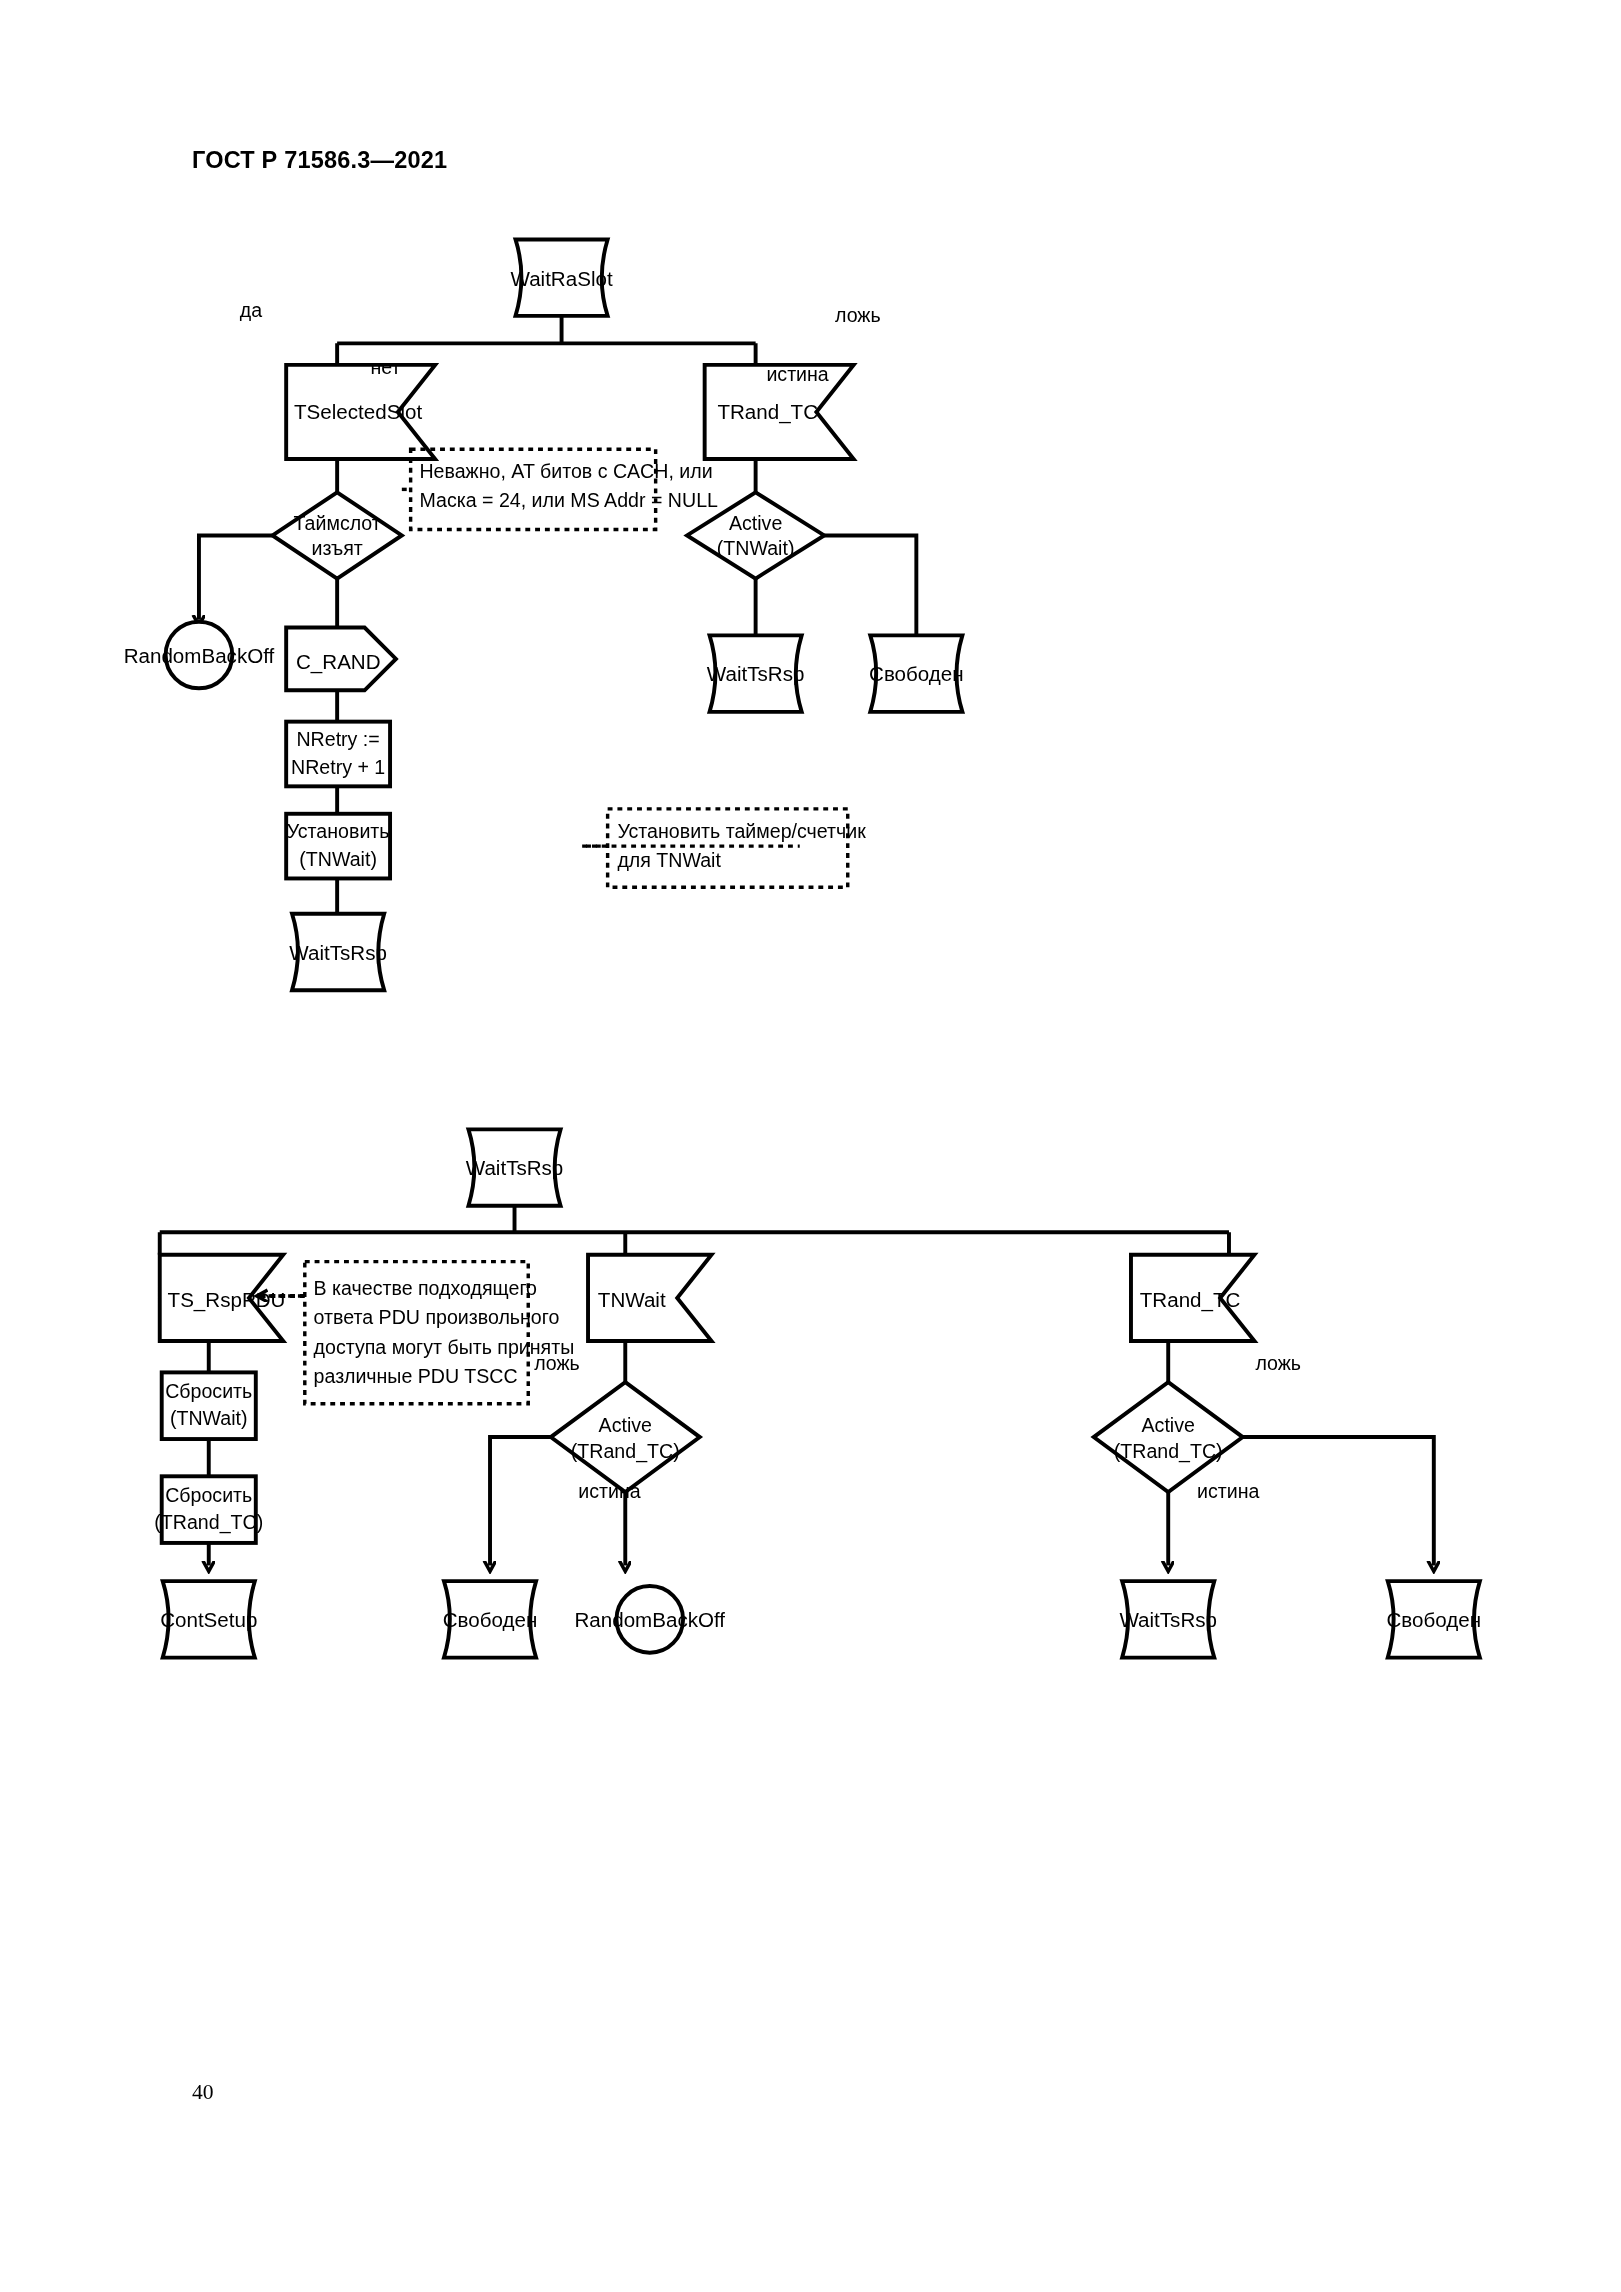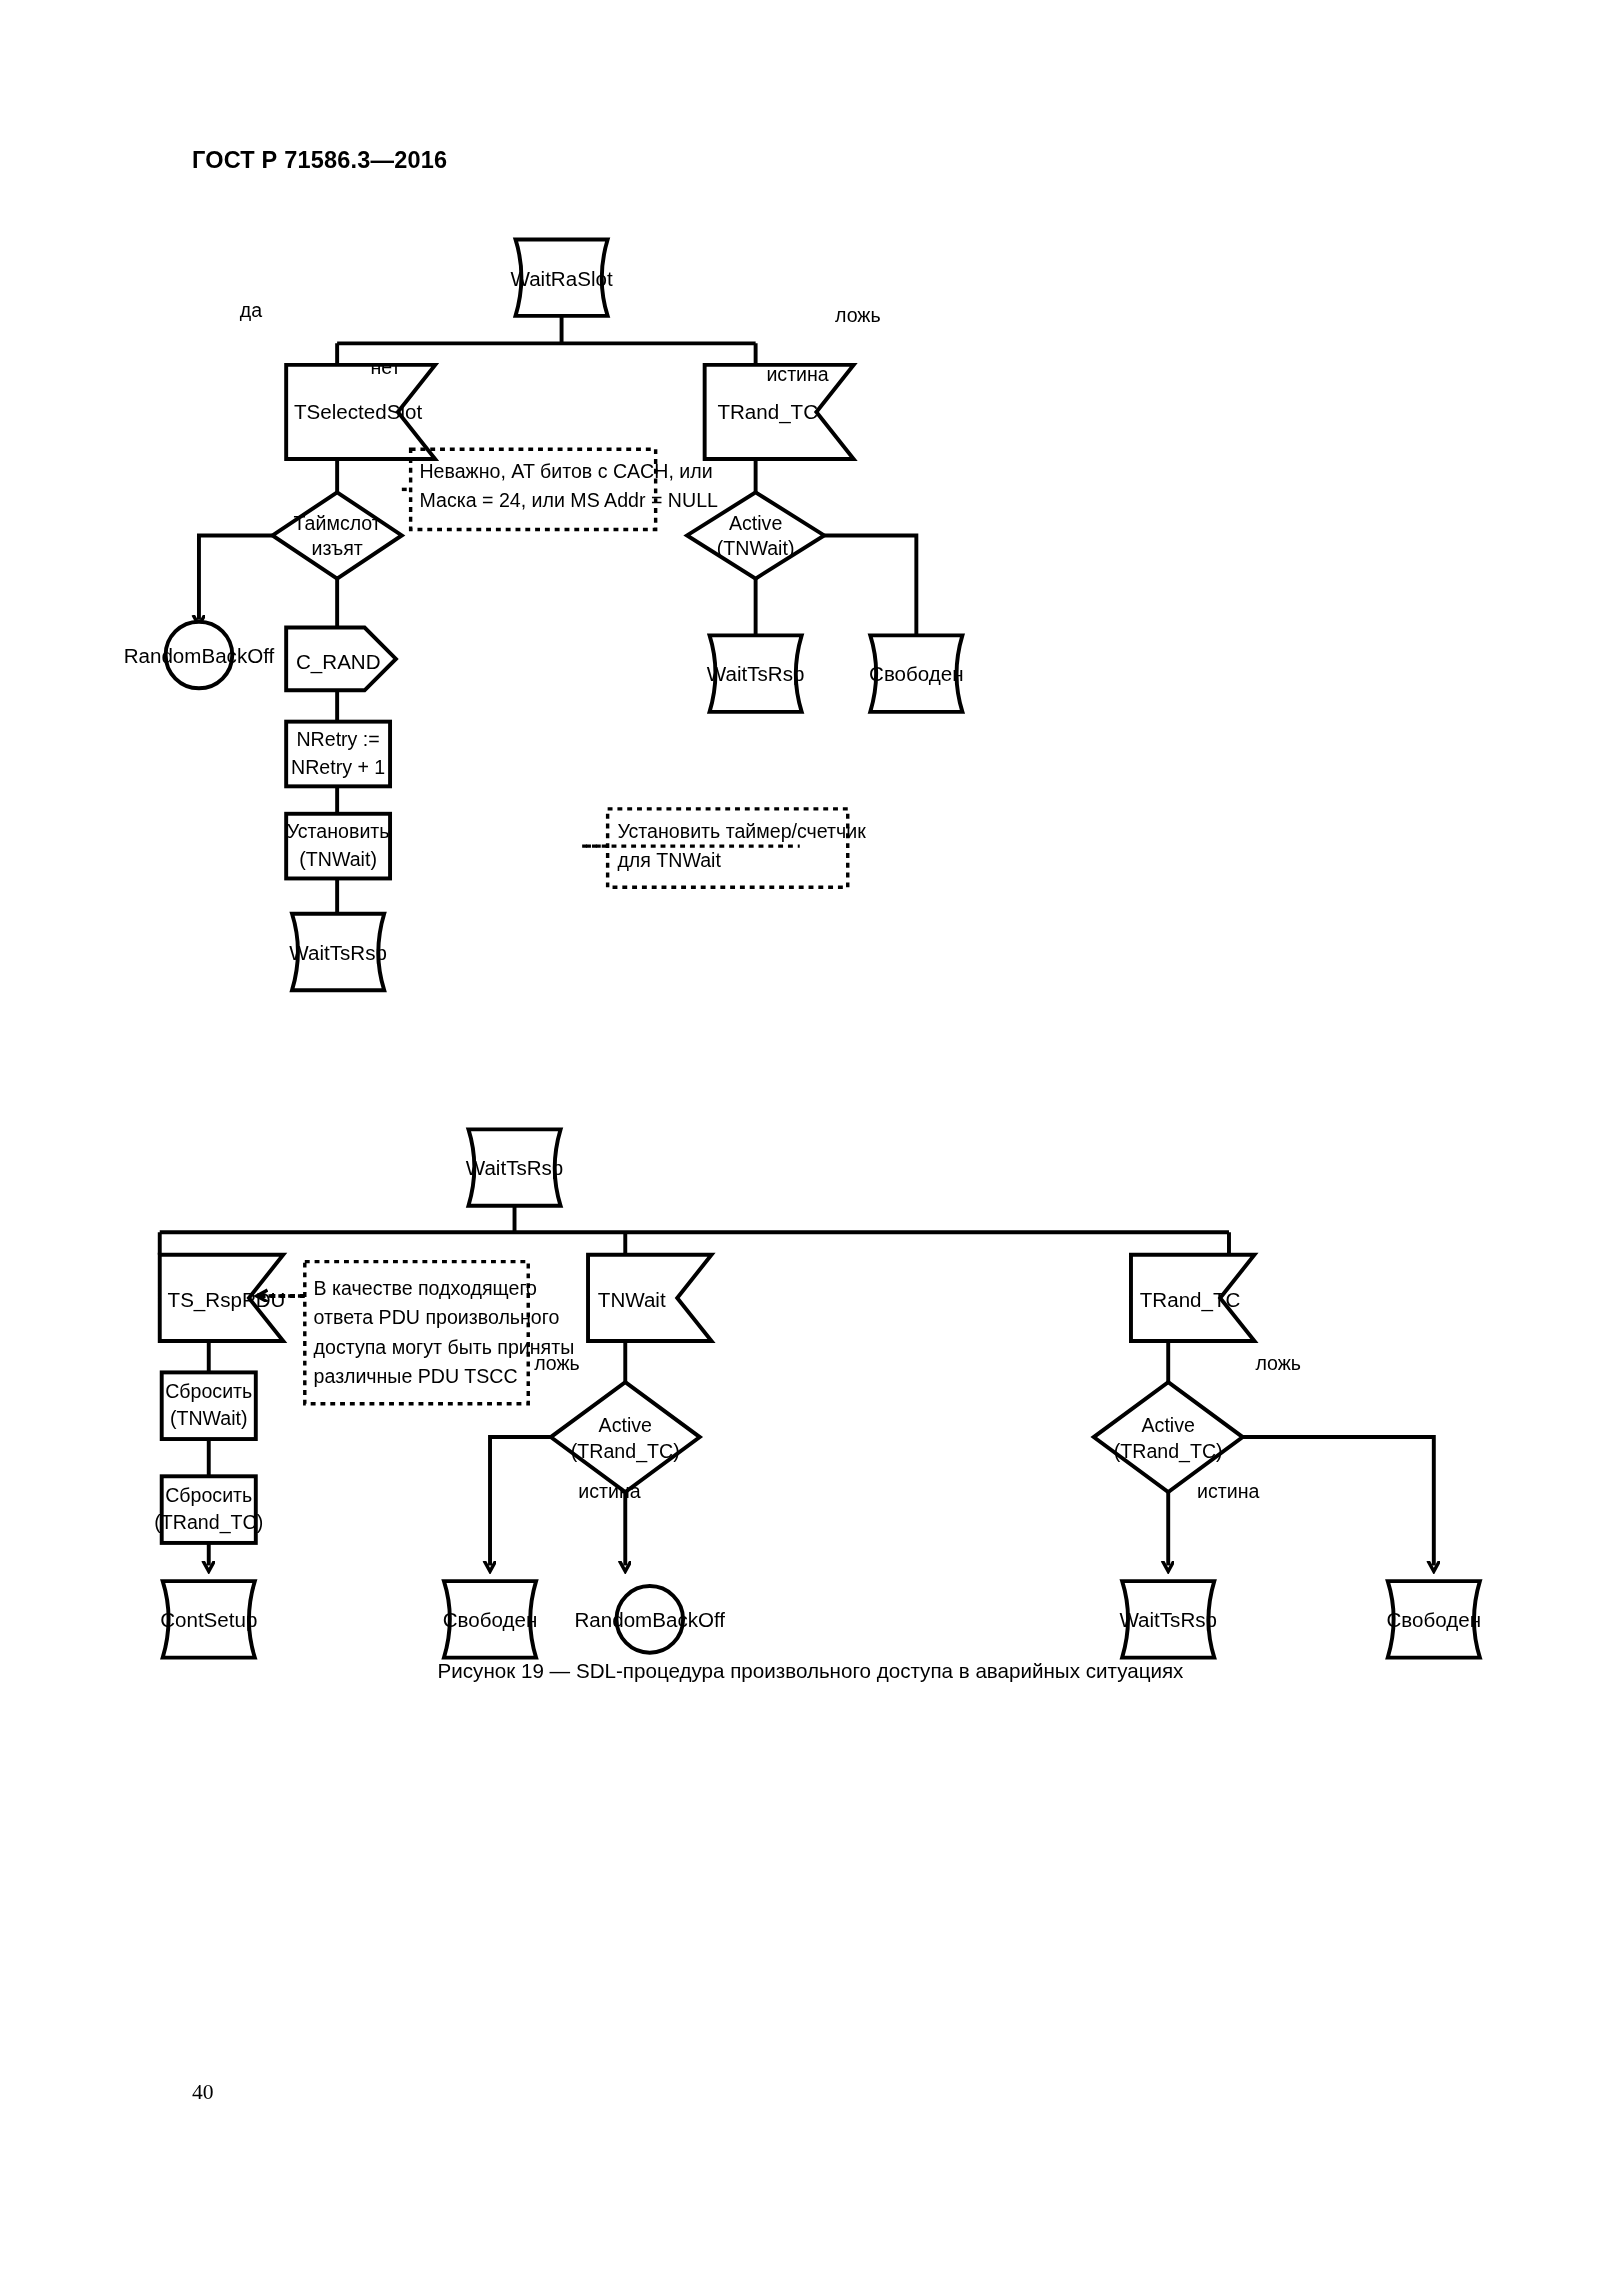--- a/index.html
+++ b/index.html
@@ -54,21 +54,21 @@
   .shape { fill: #ffffff; stroke: #000000; stroke-width: 4; stroke-linejoin: miter; }
   .conn { stroke: #000000; stroke-width: 4; fill: none; }
   .dotted { fill: none; stroke: #000000; stroke-width: 3.5; stroke-dasharray: 5 5; }
   .dotline { stroke: #000000; stroke-width: 3.5; fill: none; stroke-dasharray: 5 5; }
 </style>
 </head>
 <body>
 
 <div class="page">
 
-  <div id="header-title">ГОСТ Р 71586.3—2016</div>
+  <div id="header-title">ГОСТ Р 71586.3—2021</div>
 
   <svg class="diagram" viewBox="0 0 1654 2339">
     <defs>
       <marker id="arr" markerWidth="14" markerHeight="14" refX="5" refY="6" orient="auto" markerUnits="userSpaceOnUse">
         <path d="M0,0 L11,6 L0,12" fill="none" stroke="#000" stroke-width="3.5"></path>
       </marker>
     </defs>
 
     <g>
       <path class="shape" d="M526,244 L620,244 q-12,40 0,78 L526,322 q12,-40 0,-78 Z"></path>
@@ -260,17 +260,16 @@
       <text class="nodetxt" x="1192" y="1660" text-anchor="middle">WaitTsRsp</text>
     </g>
 
     <g>
       <path class="shape" d="M1416,1613 L1510,1613 q-12,40 0,78 L1416,1691 q12,-40 0,-78 Z"></path>
       <text class="nodetxt" x="1463" y="1660" text-anchor="middle">Свободен</text>
     </g>
 
   </svg>
 
-  <div id="figure-caption">Рисунок 19 — SDL-процедура произвольного доступа в аварийных ситуациях</div>
   <div id="page-number">40</div>
 
 </div>
 
 
 </body></html>

